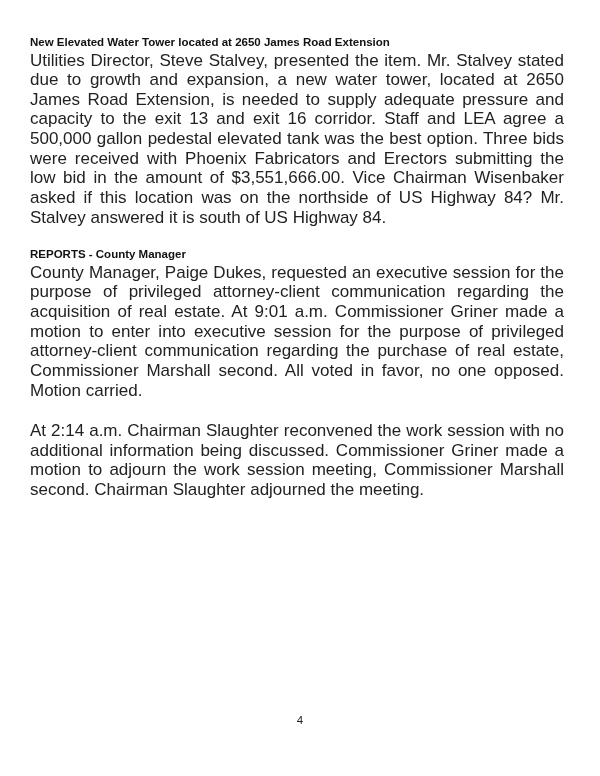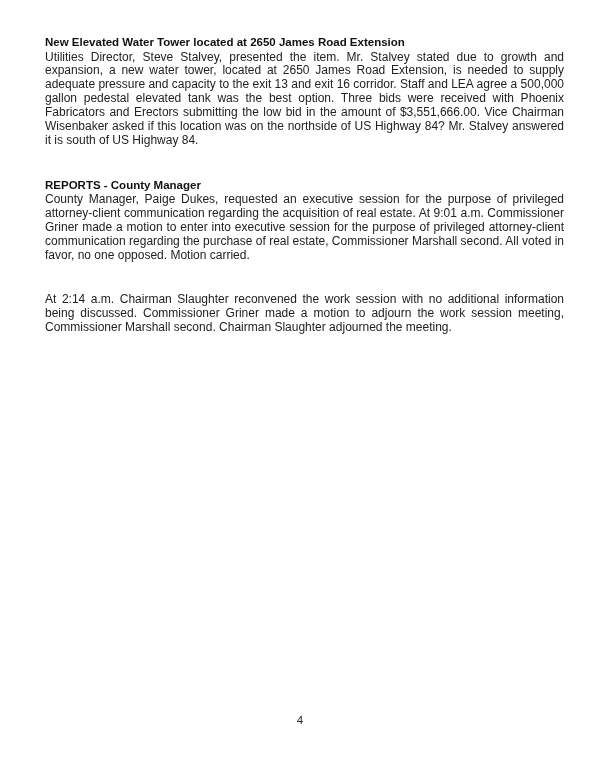--- a/index.html
+++ b/index.html
@@ -11,42 +11,42 @@
   .page {
     position: relative;
     width: 600px;
     height: 776px;
     background: #ffffff;
     font-family: "Liberation Sans", sans-serif;
     color: #1a1a1a;
     overflow: hidden;
   }
   .content {
-    padding: 36px 36px 0 45px;
+    padding: 36px 36px 0 30px;
   }
   .section {
     margin-bottom: 8px;
   }
   .section-heading {
     font-size: 11.5px;
     font-weight: bold;
     margin: 0 0 1px 0;
     line-height: 1.18;
     color: #111111;
   }
   .section-body {
-    font-size: 12px;
+    font-size: 17px;
     font-weight: normal;
     margin: 0;
     line-height: 1.155;
     text-align: justify;
     color: #222222;
   }
   .section + .section {
-    margin-top: 31px;
+    margin-top: 21px;
   }
   .page-number {
     position: absolute;
     left: 0;
     right: 0;
     bottom: 50px;
     text-align: center;
     font-size: 11.5px;
     color: #222222;
   }

